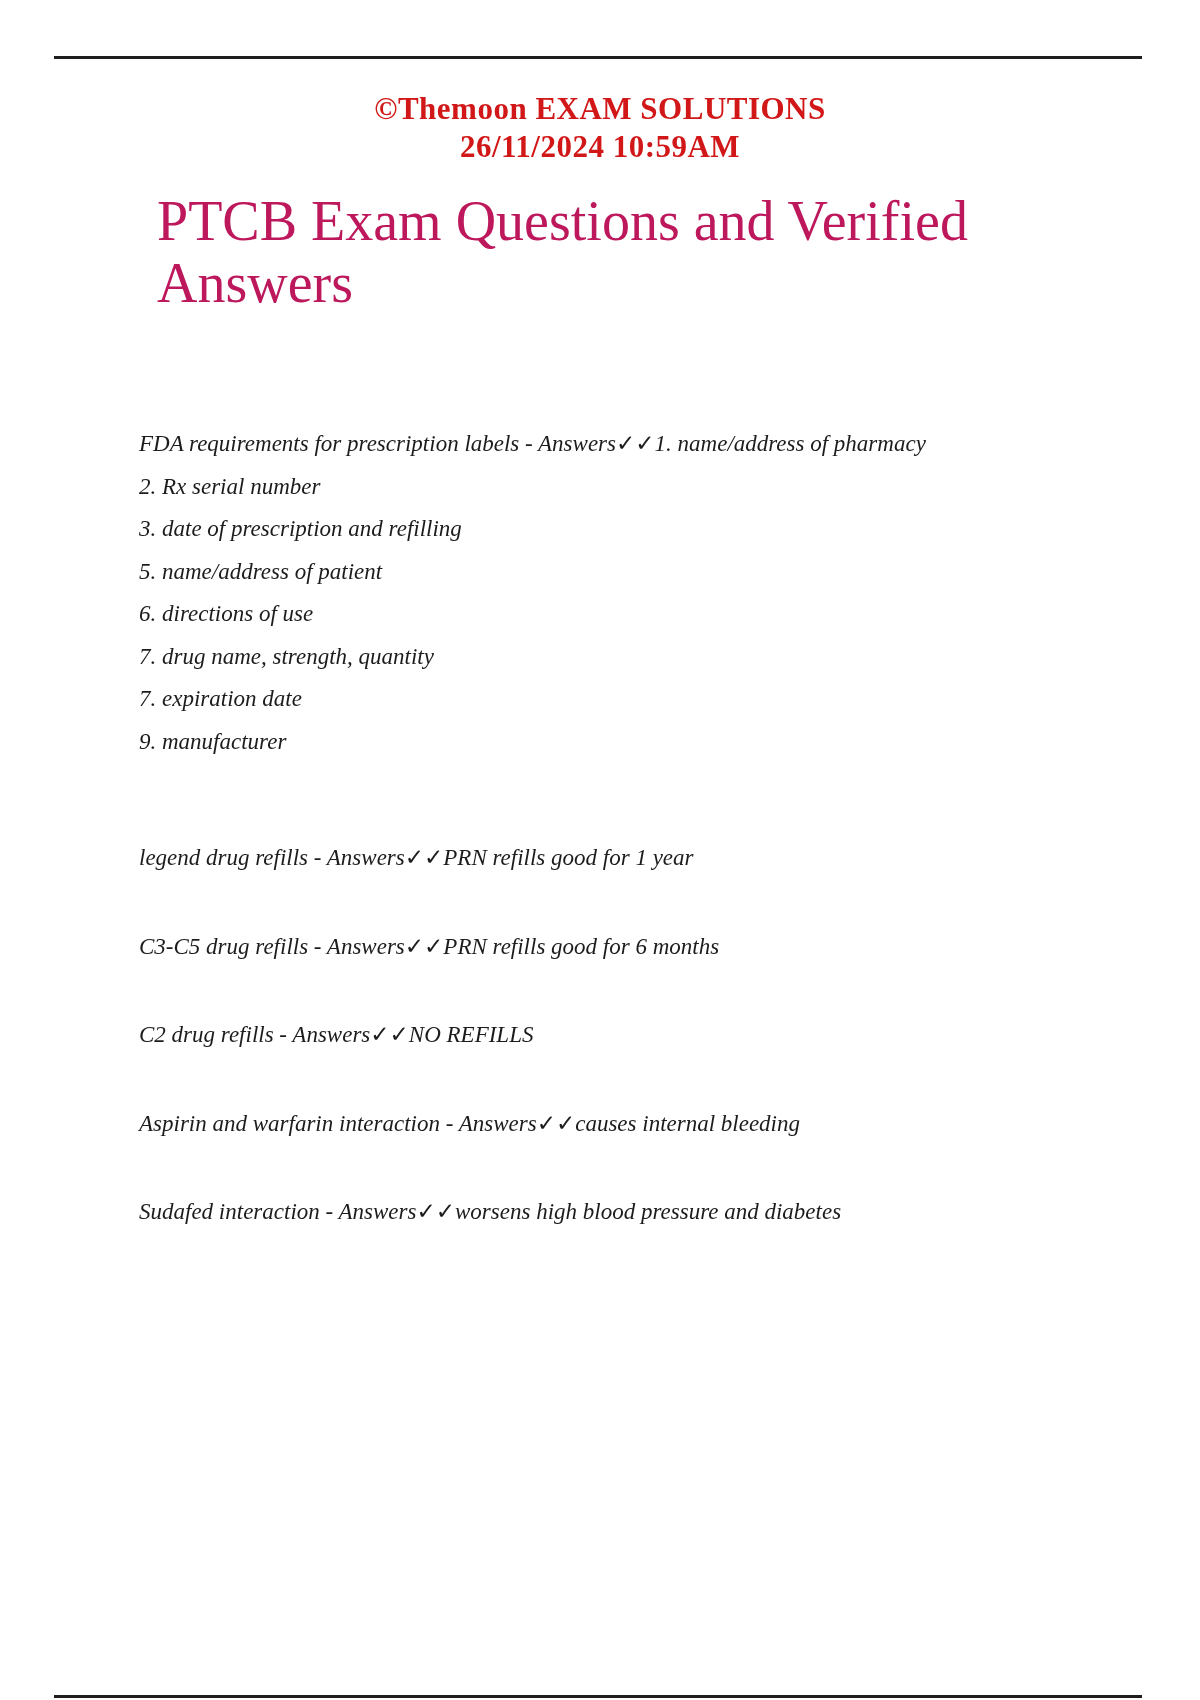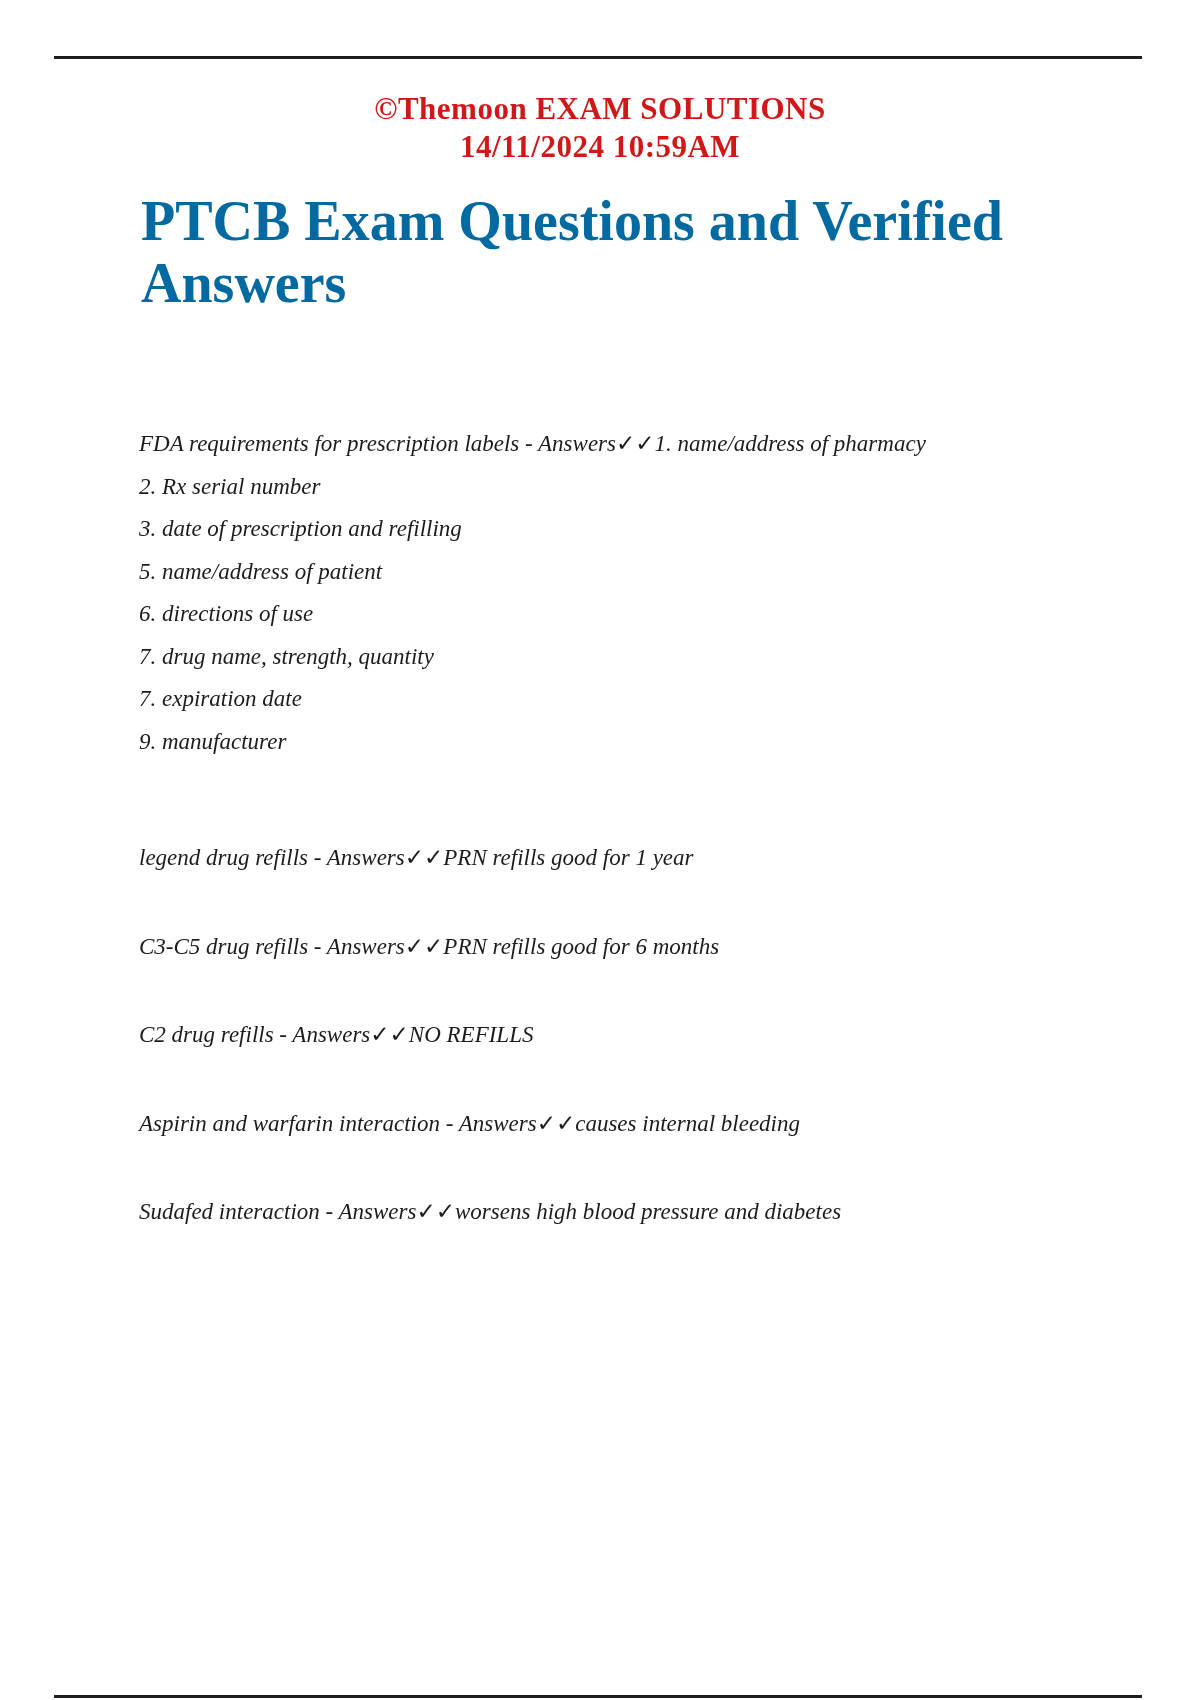--- a/index.html
+++ b/index.html
@@ -34,26 +34,26 @@
     text-align: center;
     color: #d11717;
     font-weight: bold;
     font-size: 31px;
     line-height: 38px;
     letter-spacing: 0.5px;
   }
   #doc-title {
     position: absolute;
     top: 190px;
-    left: 141px;
+    left: 157px;
     width: 1000px;
     font-size: 56px;
     line-height: 62px;
-    font-weight: bold;
-    color: #0369a1;
+    font-weight: normal;
+    color: #be185d;
   }
   #qa-content {
     position: absolute;
     top: 423px;
     left: 139px;
     width: 1010px;
     font-size: 23px;
     line-height: 42.5px;
     color: #1c1c1c;
     font-style: italic;
@@ -64,21 +64,21 @@
 </style>
 </head>
 <body>
 
 <div id="page">
 
   <div id="top-rule" class="rule"></div>
 
   <div id="doc-header">
     <div>©Themoon EXAM SOLUTIONS</div>
-    <div>14/11/2024 10:59AM</div>
+    <div>26/11/2024 10:59AM</div>
   </div>
 
   <h1 id="doc-title">PTCB Exam Questions and Verified Answers</h1>
 
   <div id="qa-content">
     <div class="qa-line">FDA requirements for prescription labels - Answers✓✓1. name/address of pharmacy</div>
     <div class="qa-line">2. Rx serial number</div>
     <div class="qa-line">3. date of prescription and refilling</div>
     <div class="qa-line">5. name/address of patient</div>
     <div class="qa-line">6. directions of use</div>

